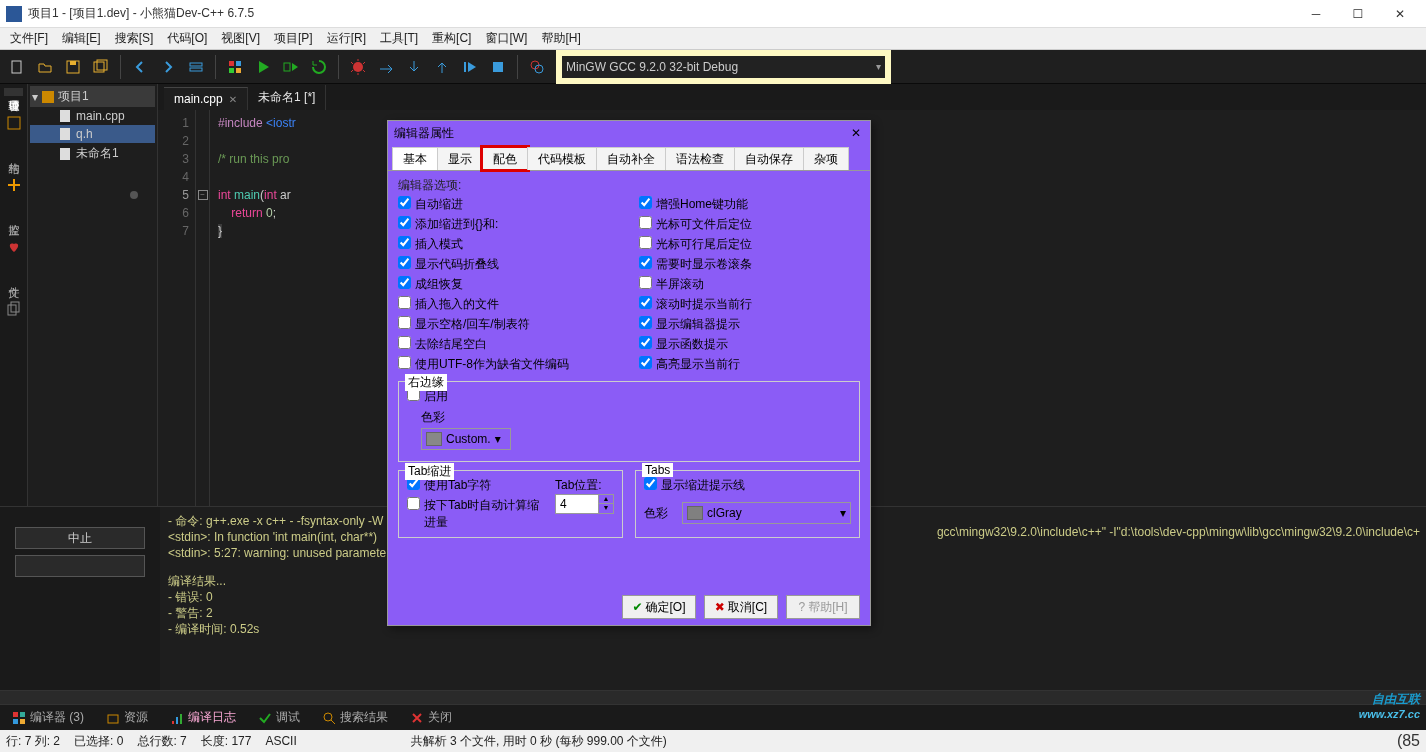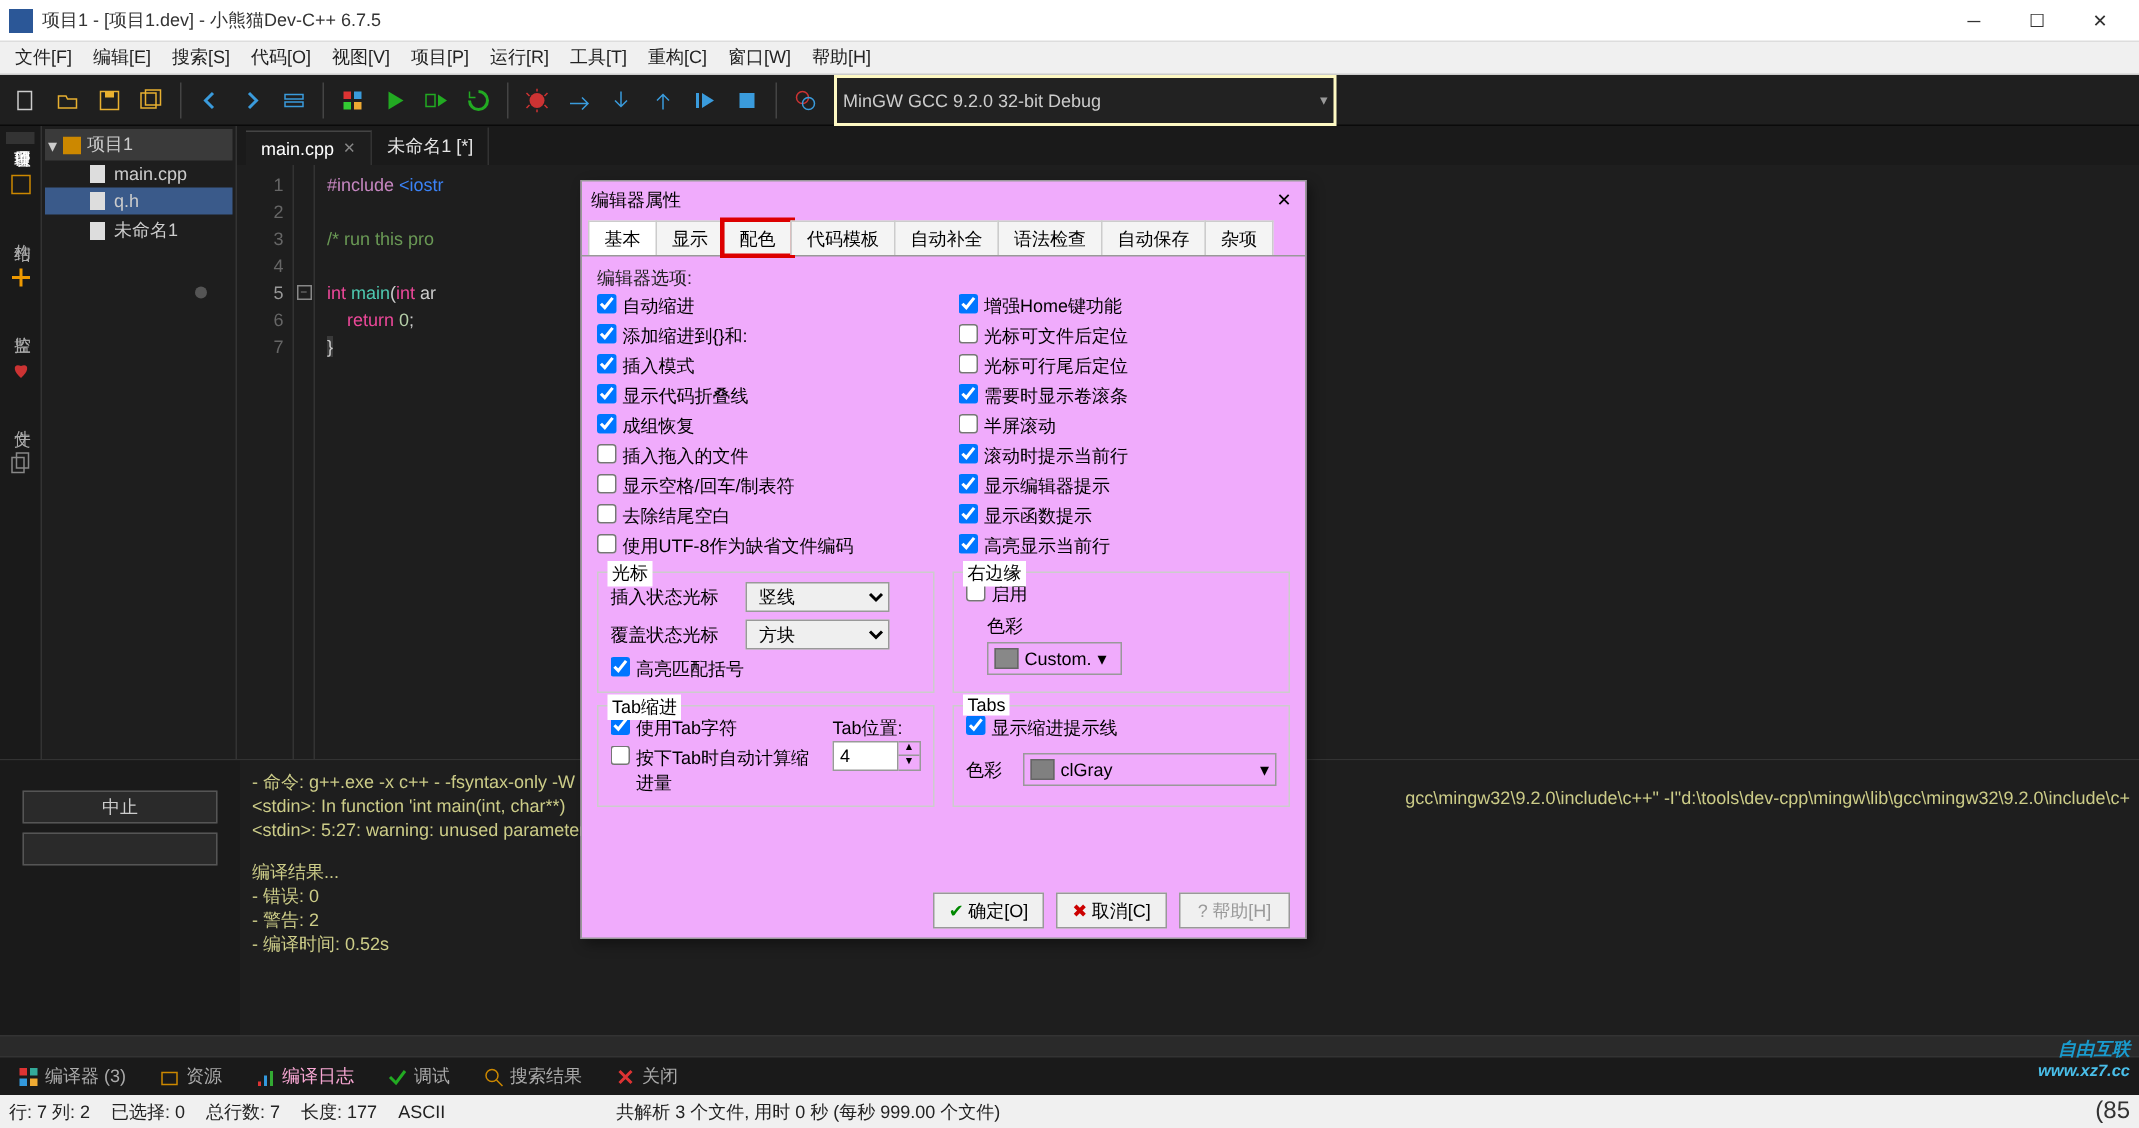--- a/index.html
+++ b/index.html
@@ -11,21 +11,21 @@
 .titlebar .winbtns { display: flex; gap: 18px; padding-right: 8px;}
 .titlebar .winbtn { width: 24px; height: 20px; display:flex; align-items:center; justify-content:center; color:#333;}
 
 .menubar { height: 22px; background:#f0f0f0; color:#222; display:flex; align-items:center; padding:0 4px; gap:2px; border-bottom:1px solid #ccc;text-align:right;}
 .menubar .mi { padding:2px 6px; }
 
 .toolbar { height: 34px; background:#1f1f1f; display:flex; align-items:center; padding:2px 4px; gap:2px; border-bottom:1px solid #0a0a0a;}
 .toolbar .tbtn { width:26px; height:26px; display:flex; align-items:center; justify-content:center; }
 .toolbar .sep { width:1px; height:24px; background:#444; margin:0 4px;}
 .toolbar svg { width:16px; height:16px; }
-.toolbar .compiler-select { margin-left:4px; background:#222; color:#ccc; border:2px solid #fef9c3; height:34px; width:335px; padding:0 4px; display:flex; align-items:center; justify-content:space-between;}
+.toolbar .compiler-select { margin-left:4px; background:#222; color:#ccc; border:6px solid #fef9c3; height:34px; width:335px; padding:0 4px; display:flex; align-items:center; justify-content:space-between;}
 .toolbar .compiler-select span.caret { font-size:10px; color:#999;}
 
 .main-area { display:flex; height:422px; }
 .side-tabs { width:28px; background:#1a1a1a; display:flex; flex-direction:column; align-items:center; padding-top:4px; gap:18px; border-right:1px solid #333;}
 .side-tabs .stab { writing-mode:vertical-rl; text-orientation:upright; color:#aaa; font-size:11px; letter-spacing:0; padding:4px 2px;}
 .side-tabs .stab.active { background:#333; color:#fff;}
 .side-tabs .sicon { width:18px; height:18px; display:flex; align-items:center; justify-content:center;}
 
 .sidepanel { width:130px; background:#1e1e1e; border-right:1px solid #333; color:#ccc; padding:2px;}
 .tree-item { padding:2px 2px 2px 14px; display:flex; align-items:center; gap:4px;}
@@ -53,21 +53,21 @@
 .left-btns .actbtn { width:130px; height:22px; border:1px solid #555; color:#ccc; display:flex; align-items:center; justify-content:center; background:#2a2a2a;}
 .left-btns .actbtn.dis { color:#555;}
 .output { flex:1; background:#1e1e1e; color:#cc8; padding:6px 8px; font-family:"Consolas",monospace; font-size:12px; overflow:hidden;}
 .output div { line-height:16px;}
 
 .bottom-tabs { height:26px; background:#1a1a1a; display:flex; align-items:center; padding:0 6px; gap:10px; border-top:1px solid #333;}
 .bottom-tabs .btab { display:flex; align-items:center; gap:4px; color:#aaa; padding:2px 6px;}
 .statusbar { height:22px; background:#f0f0f0; color:#222; display:flex; align-items:center; padding:0 6px; gap:14px; font-size:12px;}
 .statusbar .sitem {}
 
-.dialog { position:absolute; left:387px; top:120px; width:484px; height:506px; background:#f0abfc; border:1px solid #999; box-shadow:3px 3px 8px rgba(0,0,0,.4); color:#000;}
+.dialog { position:absolute; left:387px; top:120px; width:484px; height:506px; background:#8b5cf6; border:1px solid #999; box-shadow:3px 3px 8px rgba(0,0,0,.4); color:#000;}
 .dlg-title { height:24px; display:flex; align-items:center; justify-content:space-between; padding:0 6px; font-size:12px;}
 .dlg-title .dclose { width:16px; height:16px; display:flex; align-items:center; justify-content:center; font-family:Arial;}
 .dlg-tabs { height:26px; display:flex; border-bottom:1px solid #999; padding:2px 4px 0 4px;}
 .dlg-tabs .dtab { padding:3px 10px; border:1px solid #ccc; border-bottom:none; background:#f4f4f4; margin-right:-1px;}
 .dlg-tabs .dtab.active { background:#fff; position:relative; z-index:2;}
 .dlg-tabs .dtab.highlight { outline:3px solid #d00; outline-offset:-1px;}
 .dlg-body { padding:6px 10px; }
 .dlg-group-label { font-size:12px; color:#222; margin-bottom:2px;}
 .dlg-opts { display:flex; gap:20px;}
 .dlg-col { flex:1; display:flex; flex-direction:column; gap:3px;}
@@ -499,35 +499,20 @@
           </label>
           <label class="chk">
             <input type="checkbox" checked="" style="">
             <span>高亮显示当前行</span>
           </label>
         </div>
     </div>
 
     <div class="dlg-two">
       <div class="fs">
-        <span class="legend">光标</span>
-        <div class="fs-row">
-            <label>插入状态光标</label>
-            <select><option>竖线</option></select>
-          </div>
-        <div class="fs-row">
-            <label>覆盖状态光标</label>
-            <select><option>方块</option></select>
-          </div>
-        <label class="chk">
-            <input type="checkbox" checked="" style="">
-            <span>高亮匹配括号</span>
-          </label>
-      </div>
-      <div class="fs">
         <span class="legend">右边缘</span>
         <label class="chk">
             <input type="checkbox" style="">
             <span>启用</span>
           </label>
         <div class="fs-row" style="margin-top:4px;">
           <div style="display:flex;flex-direction:column; gap:2px; margin-left:14px;">
             <span>色彩</span>
             <div style="display:flex; align-items:center; border:1px solid #999; height:22px; padding:0 4px; gap:4px; width:90px;">
                 <span class="color-sw" style="background:#888;"></span>

